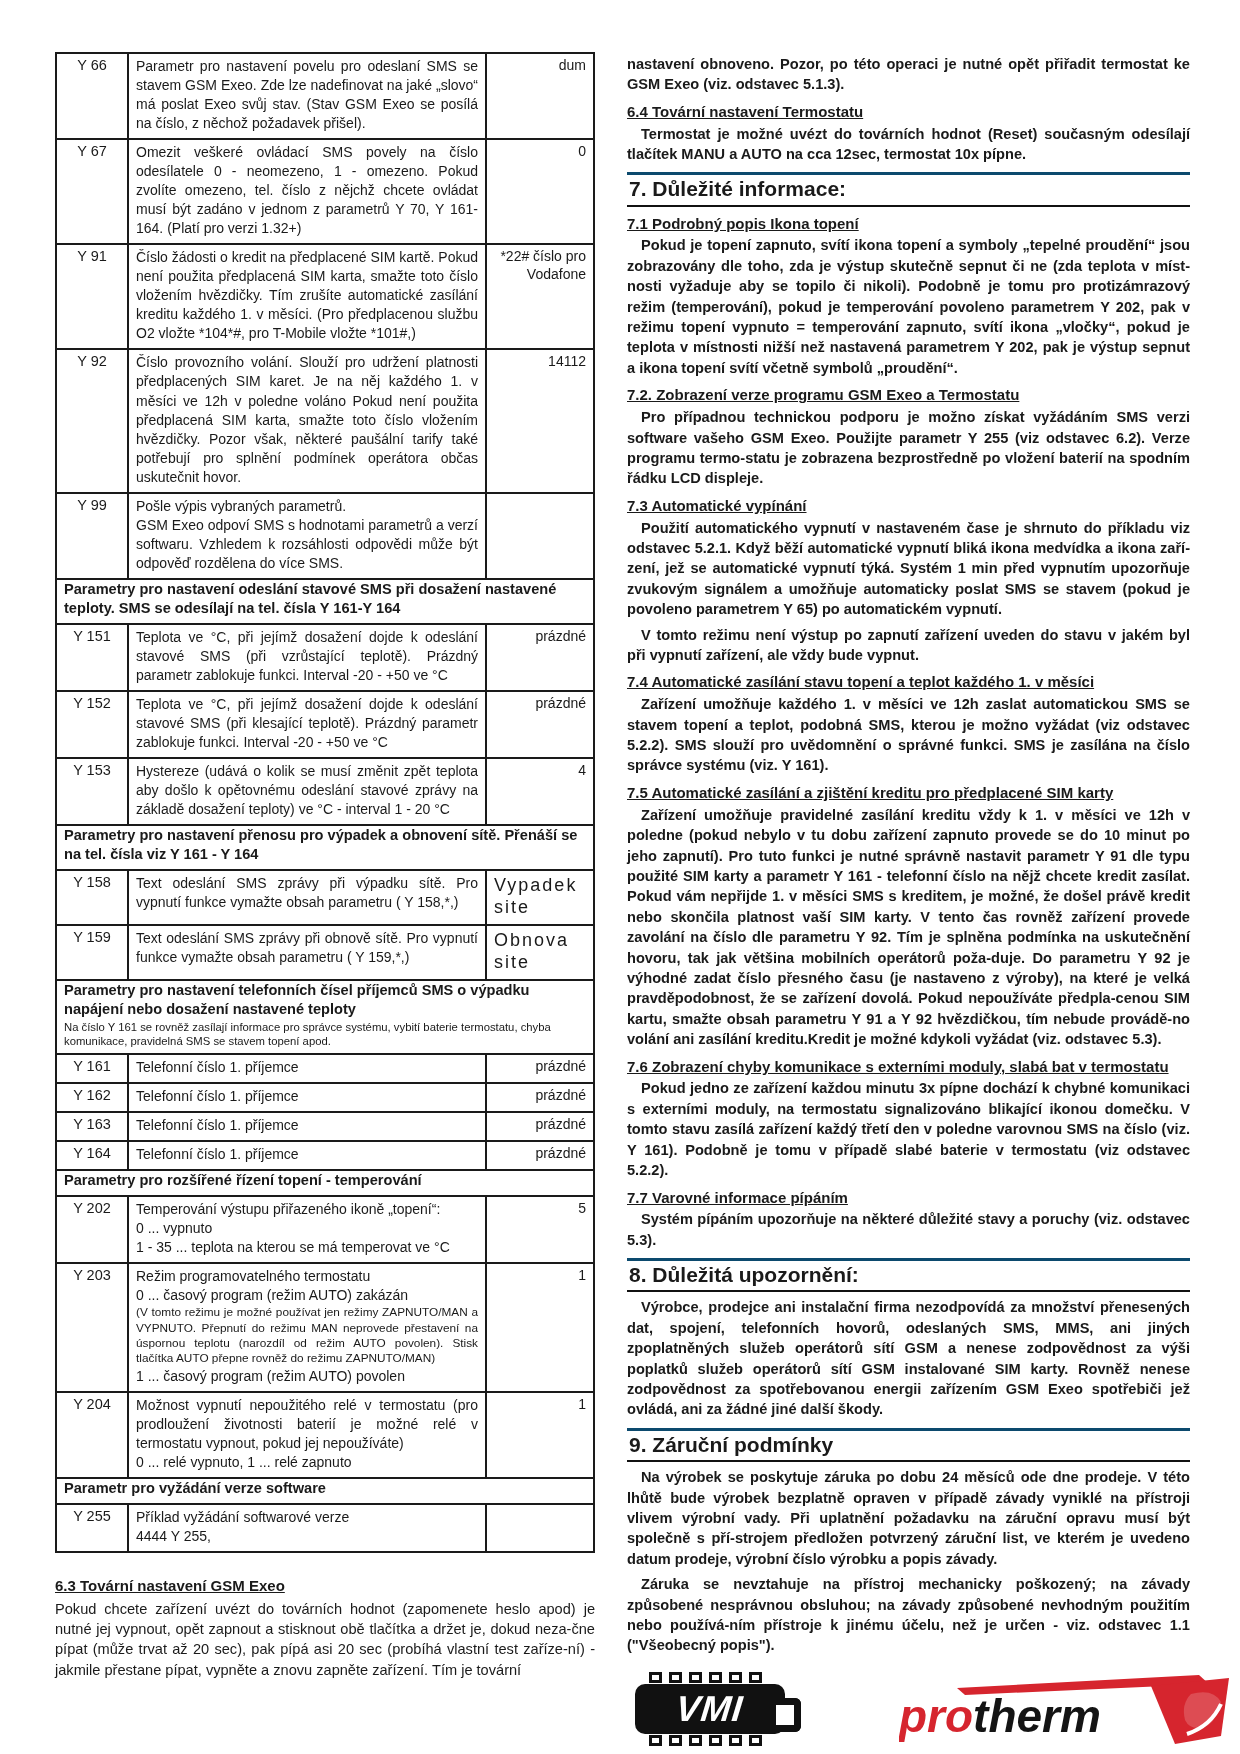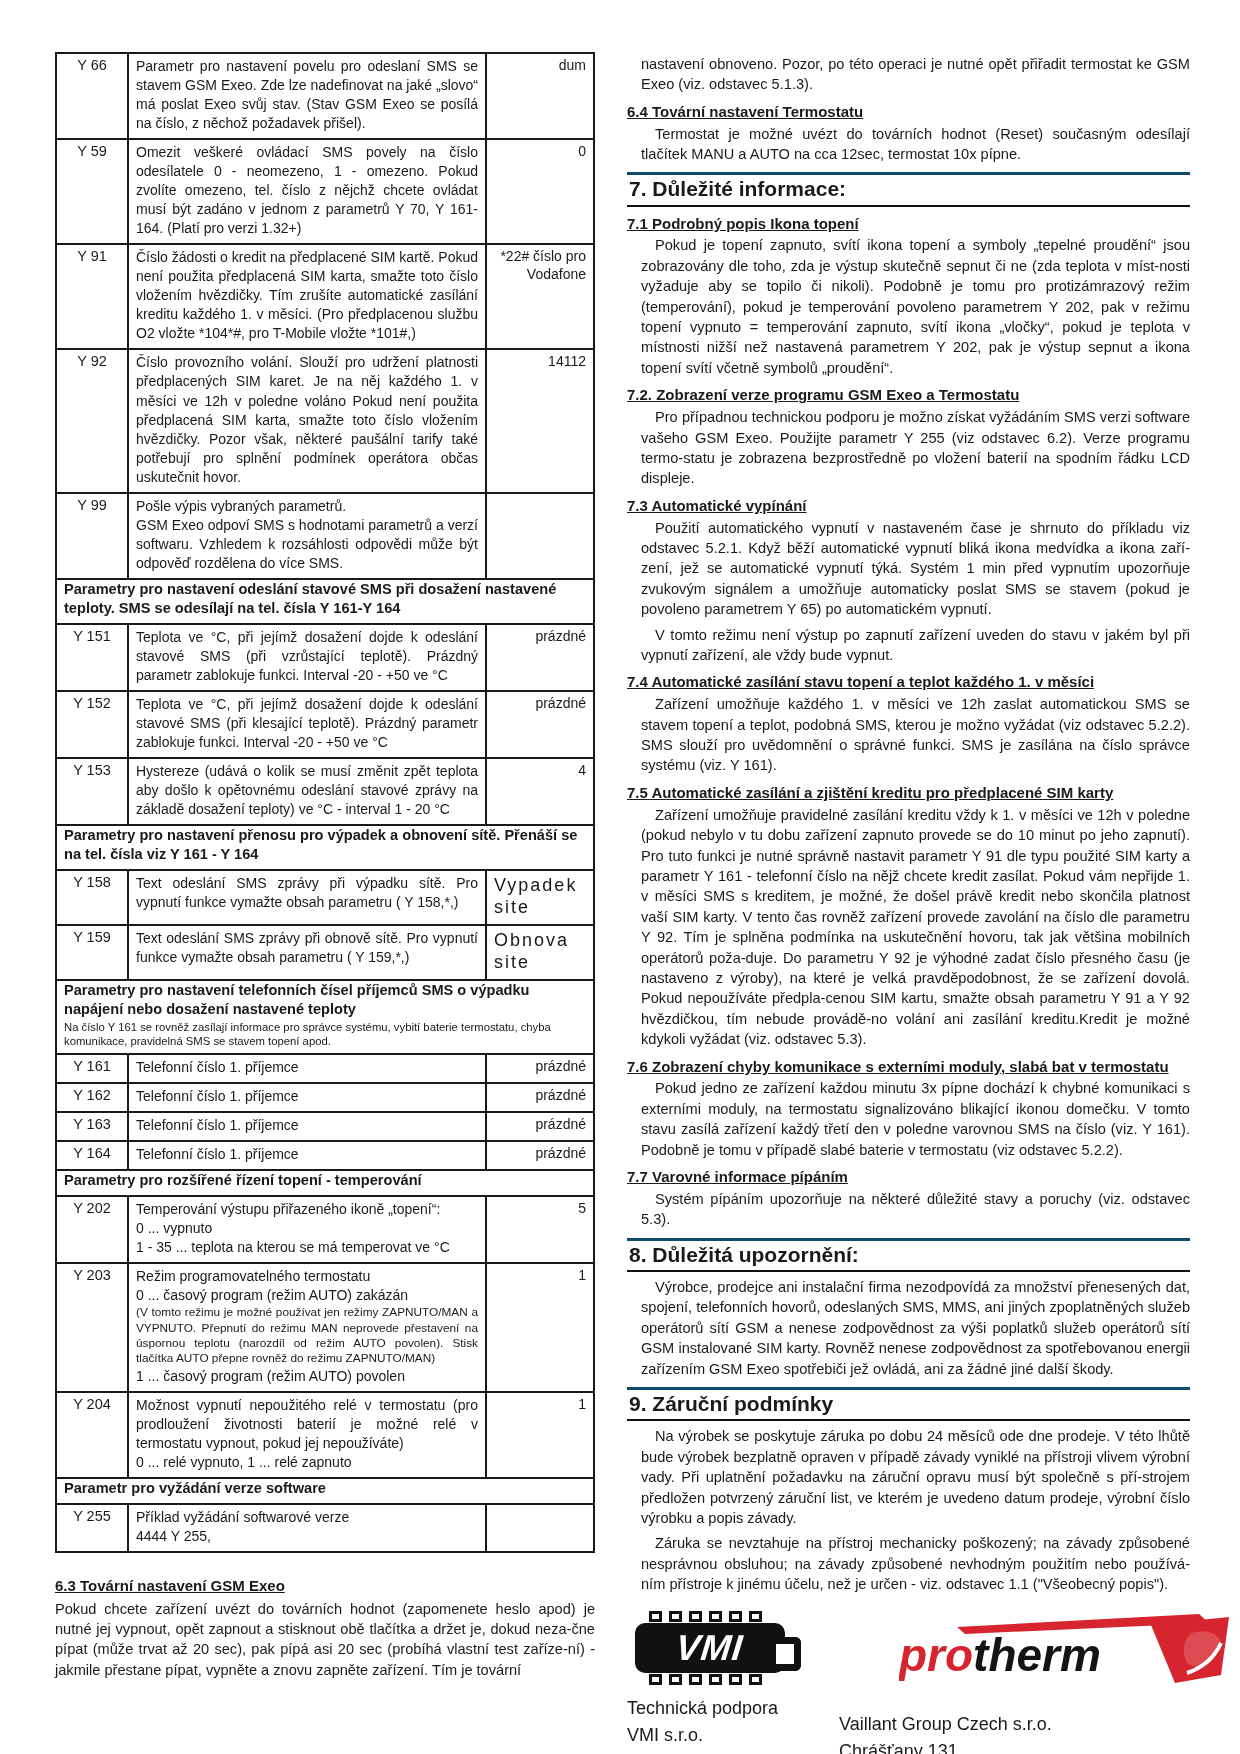--- a/index.html
+++ b/index.html
@@ -30,21 +30,21 @@
   h3.sub{font-size:15px;font-weight:bold;text-decoration:underline;margin:7px 0 3px 0;line-height:1.25;}
   p.para{font-size:14.6px;line-height:1.4;text-align:justify;margin:3px 0 6px 0;}
   p.para.ind{text-indent:14px;}
 
   
   h2.major{
     font-size:21px;font-weight:bold;margin:8px 0 5px 0;padding:1px 0 3px 2px;
     border-top:3px solid #0c4a6e;border-bottom:2px solid #111;line-height:1.2;
   }
   .col-right h3.sub{margin:8px 0 2px 0;}
-  .col-right p.para{margin:2px 0 5px 14px;}
+  .col-right p.para{margin:2px 0 5px 0;font-weight:bold;}
 
   
   .footer{margin-top:16px;display:flex;gap:34px;}
   .f-left{width:240px;}
   .f-right{flex:1;}
   .vmi-logo{width:170px;margin-left:8px;}
   .vmi-pins{display:flex;gap:7px;margin:0 0 0 14px;}
   .vmi-pins span{width:13px;height:11px;border:3px solid #111;background:#fff;display:block;box-sizing:border-box;}
   .vmi-body{
     background:#111;border-radius:10px;color:#fff;width:150px;height:50px;
@@ -67,21 +67,21 @@
     <table class="params" data-name="parameter-table">
       <tbody data-name="parameter-table-body">
           <tr data-name="table-param-row">
             <td class="code" data-name="param-code-cell">Y 66</td>
             <td class="desc" data-name="param-description-cell">
               <div class="dline" data-name="param-description-line">Parametr pro nastavení povelu pro odeslaní SMS se stavem GSM Exeo. Zde lze nadefinovat na jaké „slovo“ má poslat Exeo svůj stav. (Stav GSM Exeo se posílá na číslo, z něchož požadavek přišel).</div>
             </td>
             <td class="val" data-name="param-value-cell">dum</td>
           </tr>
           <tr data-name="table-param-row">
-            <td class="code" data-name="param-code-cell">Y 59</td>
+            <td class="code" data-name="param-code-cell">Y 67</td>
             <td class="desc" data-name="param-description-cell">
               <div class="dline" data-name="param-description-line">Omezit veškeré ovládací SMS povely na číslo odesílatele 0 - neomezeno, 1 - omezeno. Pokud zvolíte omezeno, tel. číslo z nějchž chcete ovládat musí být zadáno v jednom z parametrů Y 70, Y 161-164. (Platí pro verzi 1.32+)</div>
             </td>
             <td class="val" data-name="param-value-cell">0</td>
           </tr>
           <tr data-name="table-param-row">
             <td class="code" data-name="param-code-cell">Y 91</td>
             <td class="desc" data-name="param-description-cell">
               <div class="dline" data-name="param-description-line">Číslo žádosti o kredit na předplacené SIM kartě. Pokud není použita předplacená SIM karta, smažte toto číslo vložením hvězdičky. Tím zrušíte automatické zasílání kreditu každého 1. v měsíci. (Pro předplacenou službu O2 vložte *104*#, pro T-Mobile vložte *101#,)</div>
             </td>

